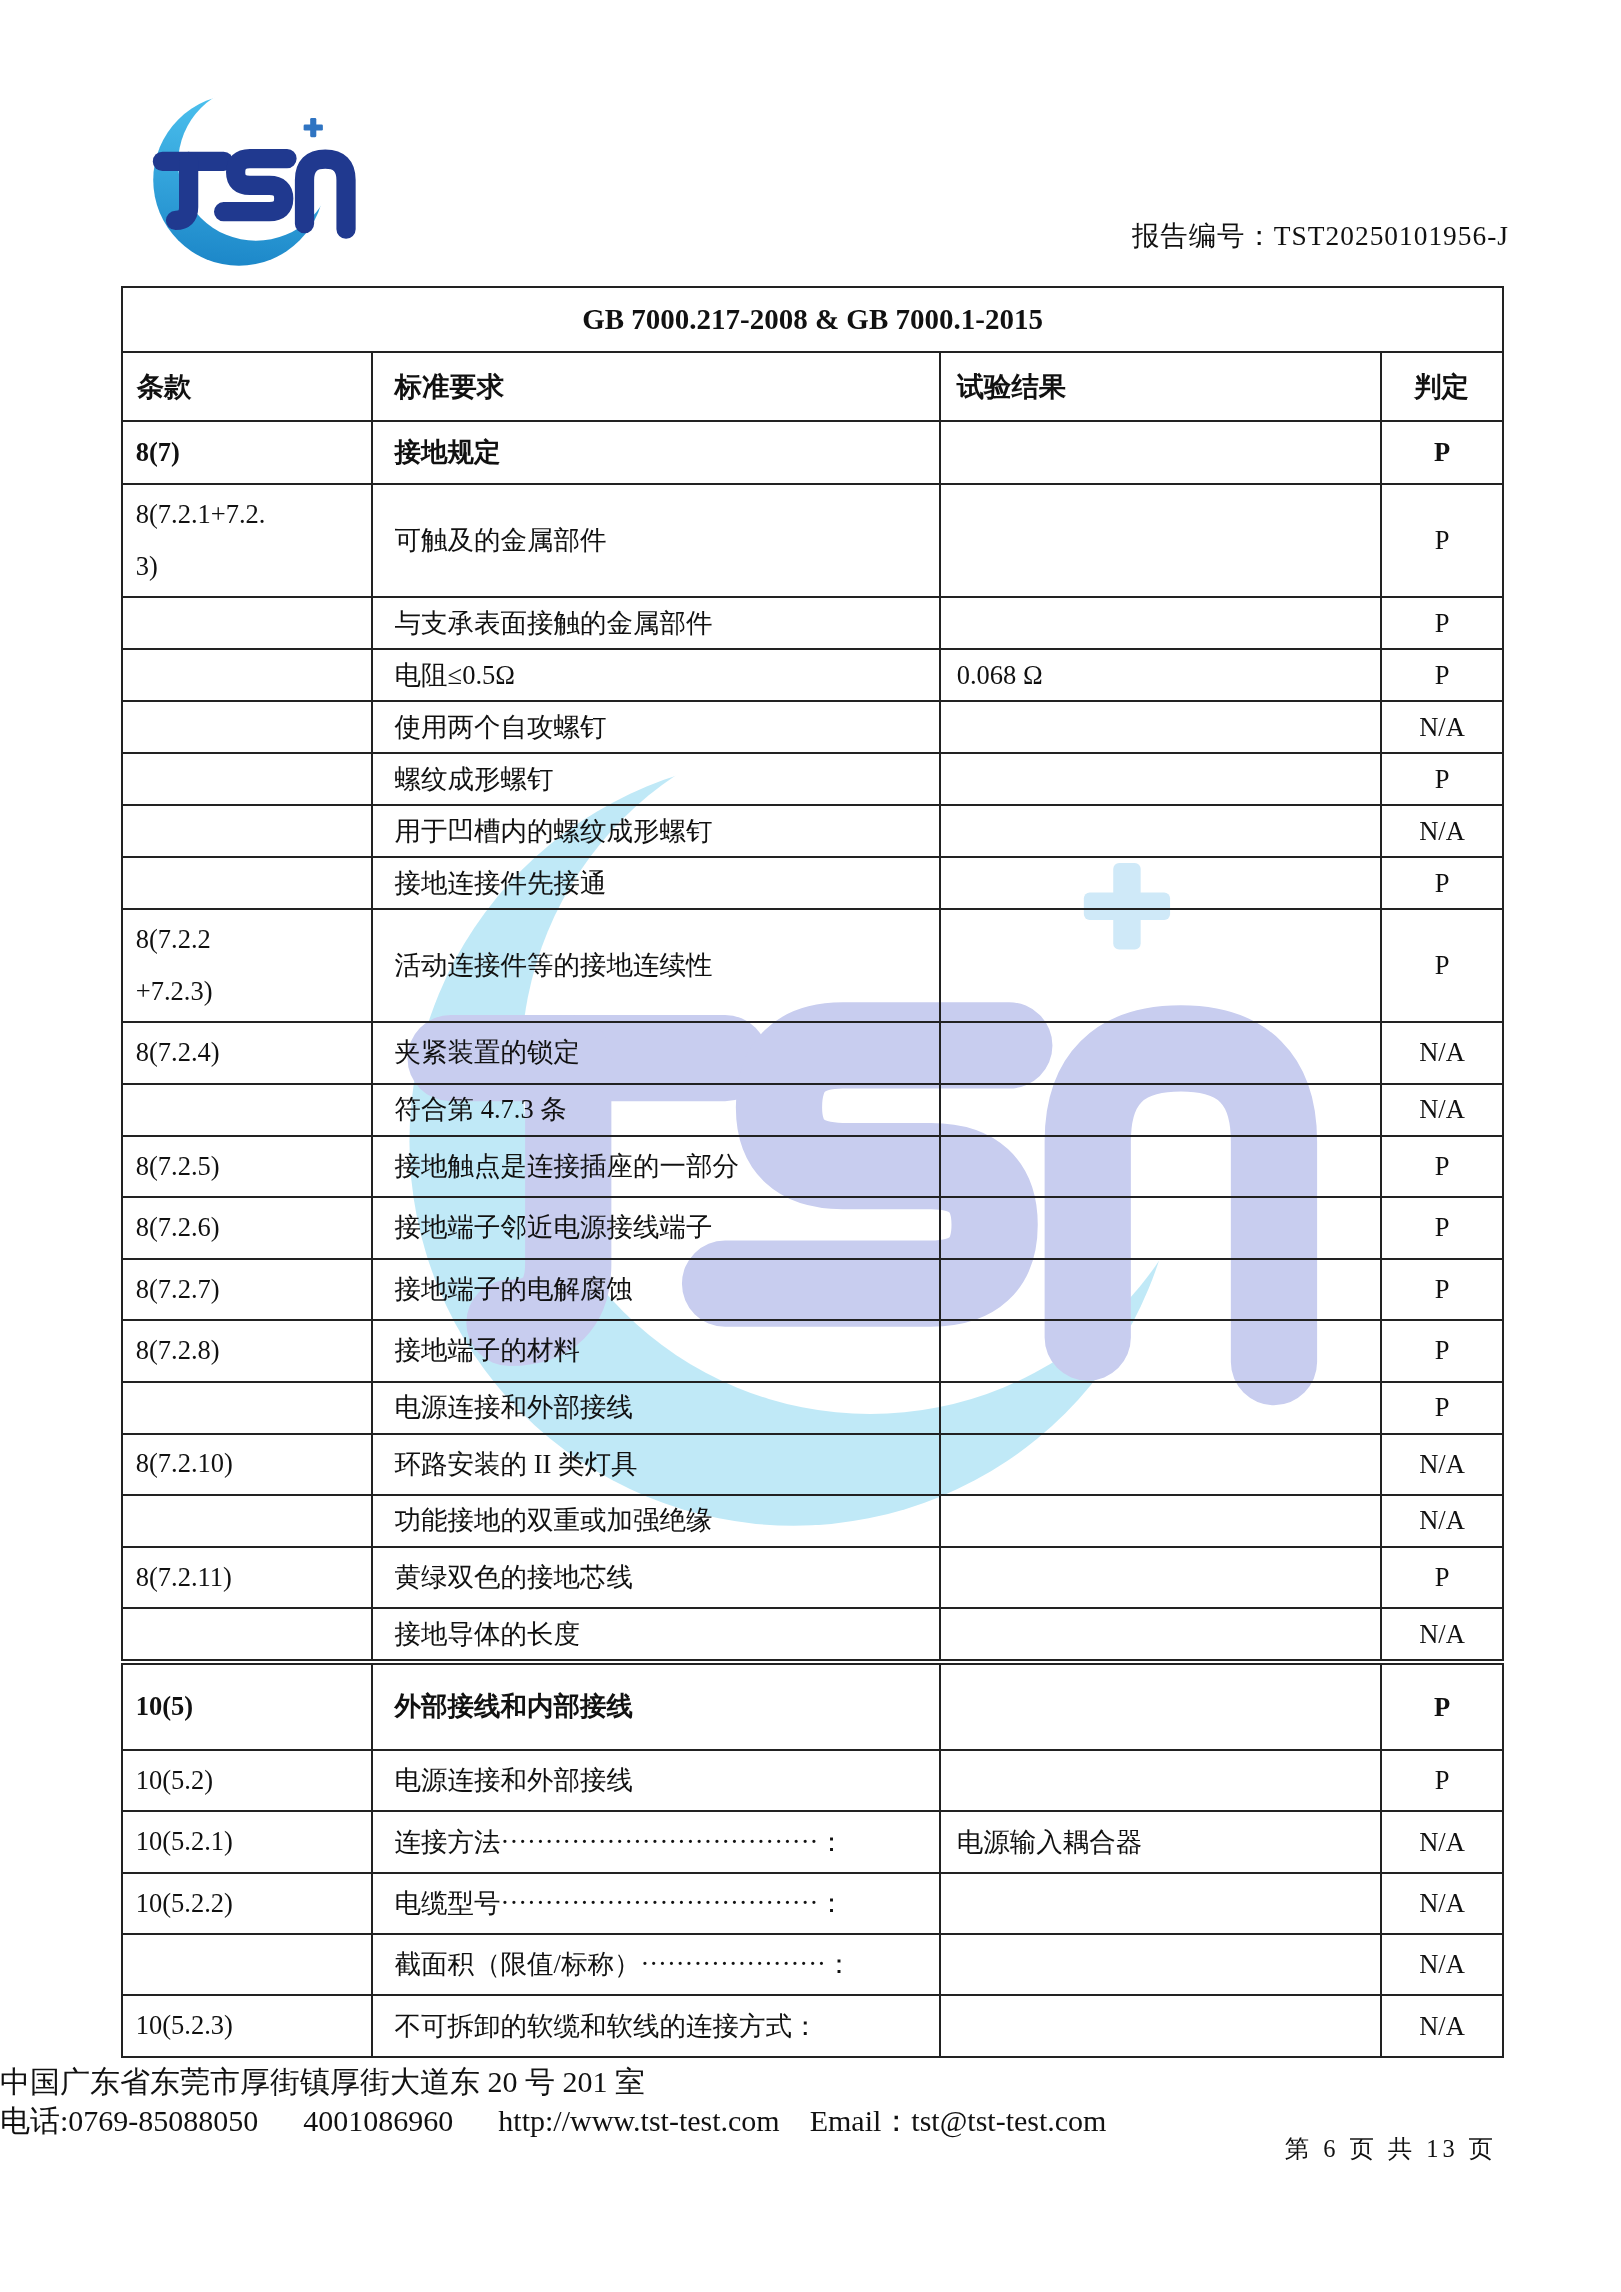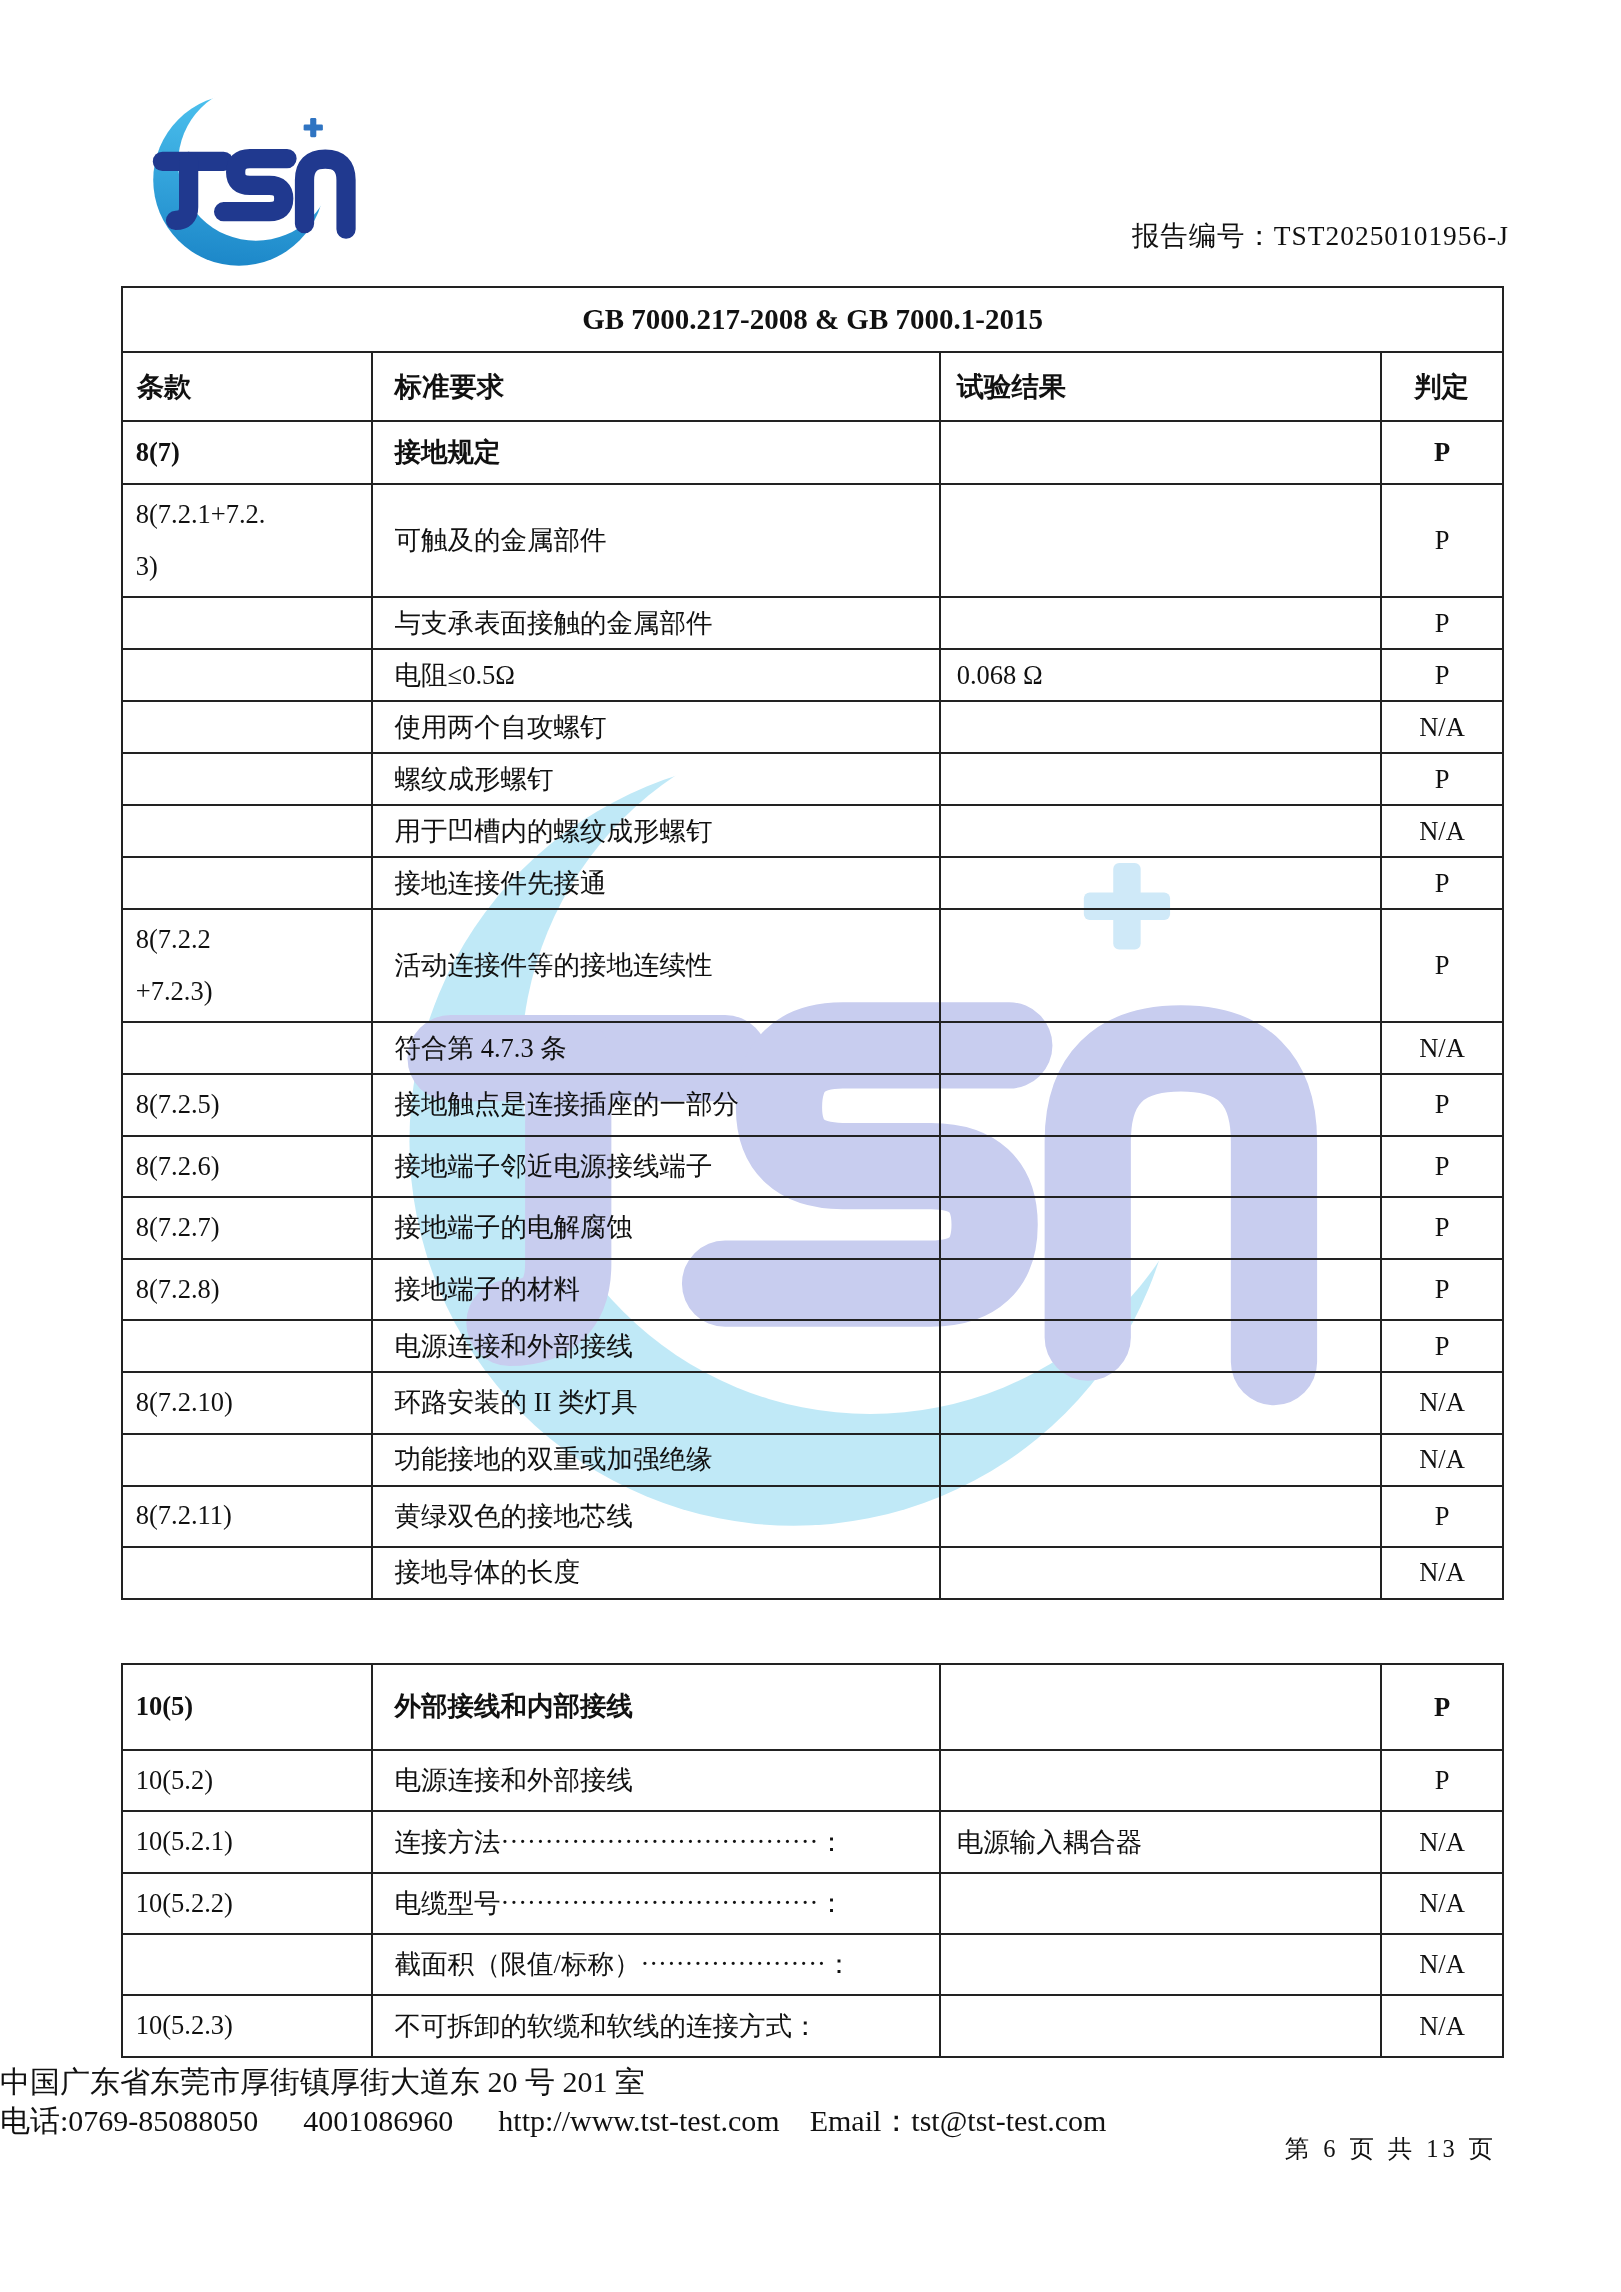--- a/index.html
+++ b/index.html
@@ -174,20 +174,26 @@
         <td class="verdict">P</td>
       </tr>
       <tr class="tall">
         <td class="clause">8(7.2.2
 +7.2.3)</td>
         <td class="requirement">活动连接件等的接地连续性</td>
         <td class="result"></td>
         <td class="verdict">P</td>
       </tr>
       <tr>
+        <td class="clause">8(7.2.4)</td>
+        <td class="requirement">夹紧装置的锁定</td>
+        <td class="result"></td>
+        <td class="verdict">N/A</td>
+      </tr>
+      <tr>
         <td class="clause"></td>
         <td class="requirement">符合第 4.7.3 条</td>
         <td class="result"></td>
         <td class="verdict">N/A</td>
       </tr>
       <tr>
         <td class="clause">8(7.2.5)</td>
         <td class="requirement">接地触点是连接插座的一部分</td>
         <td class="result"></td>
         <td class="verdict">P</td>

